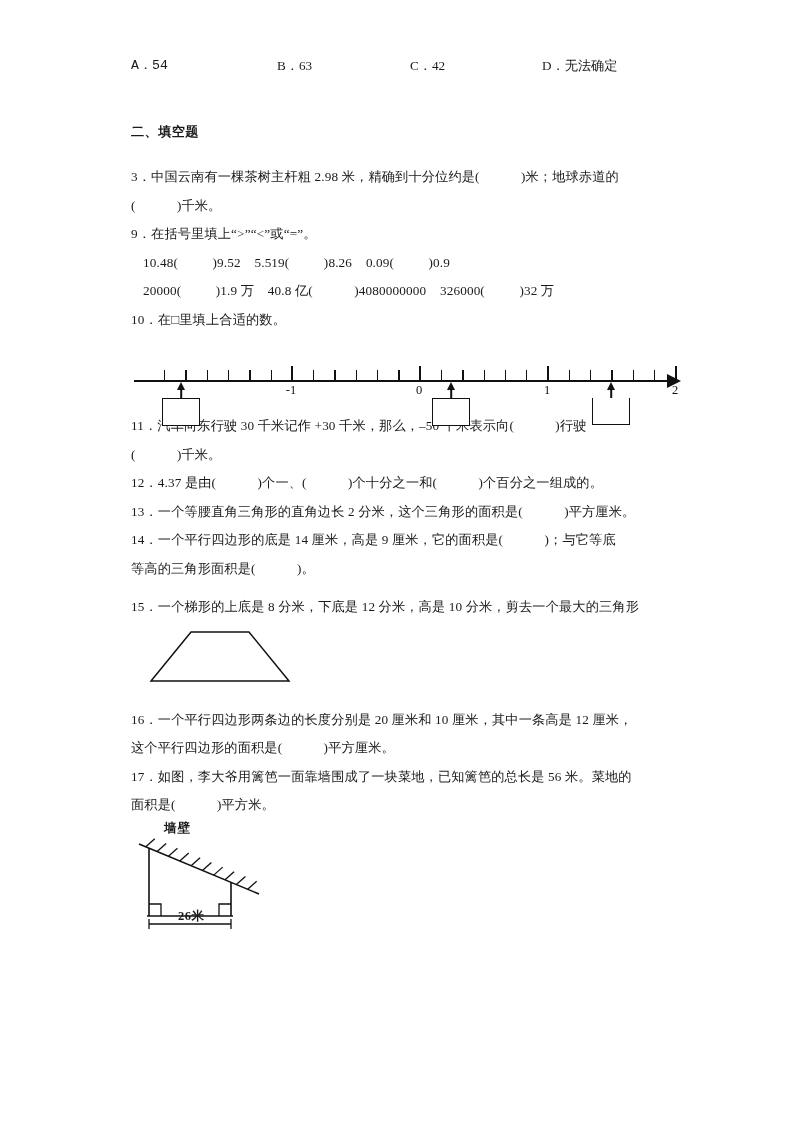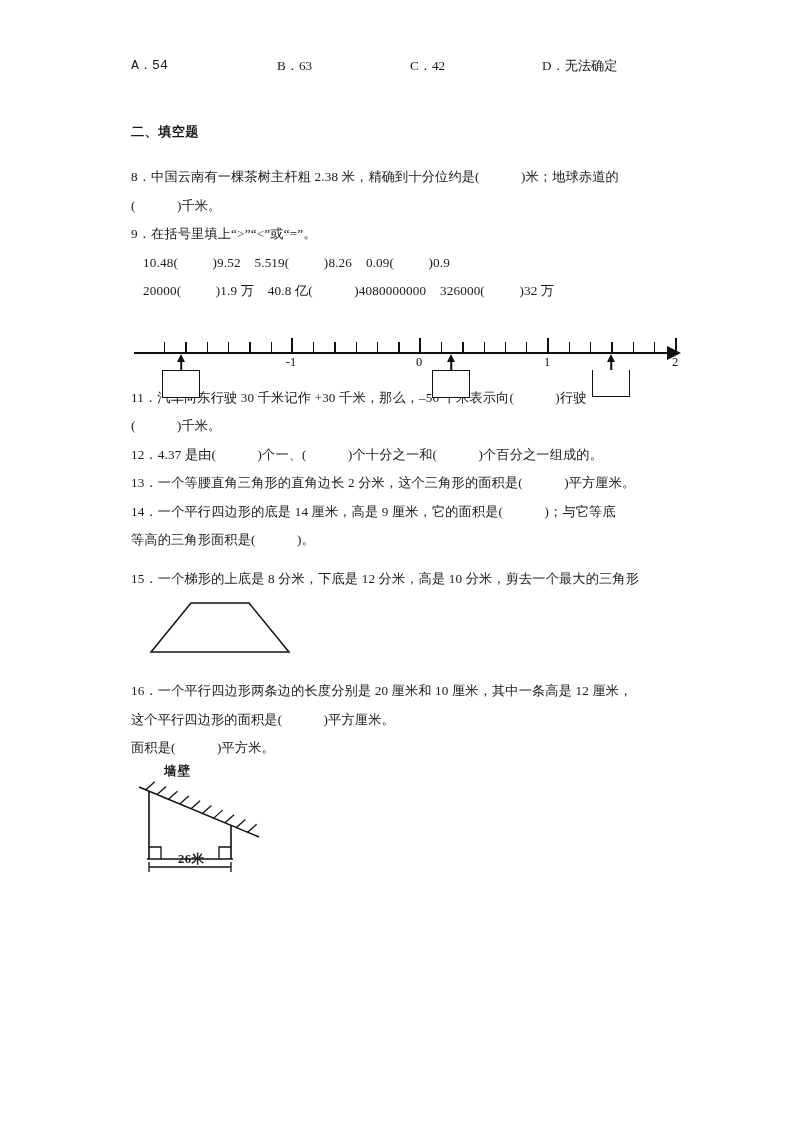--- a/index.html
+++ b/index.html
@@ -188,30 +188,33 @@
       <div class="choice c4">D．无法确定</div>
     </div>
 
     <div style="height:44px"></div>
 
     <div class="section-head">二、填空题</div>
 
     <div style="height:20px"></div>
 
     <div class="q">
-      <div class="q-line">8．中国云南有一棵茶树主杆粗 2.38 米，精确到十分位约是(            )米；地球赤道的</div>
+      <div class="q-line">3．中国云南有一棵茶树主杆粗 2.98 米，精确到十分位约是(            )米；地球赤道的</div>
       <div class="q-line">(            )千米。</div>
     </div>
 
     <div class="q">
       <div class="q-line">9．在括号里填上“&gt;”“&lt;”或“=”。</div>
       <div class="cmp-row">10.48(          )9.52    5.519(          )8.26    0.09(          )0.9</div>
       <div class="cmp-row">20000(          )1.9 万    40.8 亿(            )4080000000    326000(          )32 万</div>
     </div>
 
+    <div class="q">
+      <div class="q-line">10．在□里填上合适的数。</div>
+    </div>
 
     <div class="numline-wrap">
       <div class="nl-axis"></div>
       <div class="nl-arrowhead"></div>
       <div id="nl-ticks">
           <div class="nl-tick" style="left: 33px;"></div>
           <div class="nl-tick" style="left: 54.3px;"></div>
           <div class="nl-tick" style="left: 75.6px;"></div>
           <div class="nl-tick" style="left: 96.9px;"></div>
           <div class="nl-tick" style="left: 118.2px;"></div>
@@ -286,20 +289,21 @@
     </div>
 
     <div style="height:12px"></div>
 
     <div class="q">
       <div class="q-line">16．一个平行四边形两条边的长度分别是 20 厘米和 10 厘米，其中一条高是 12 厘米，</div>
       <div class="q-line">这个平行四边形的面积是(            )平方厘米。</div>
     </div>
 
     <div class="q">
+      <div class="q-line">17．如图，李大爷用篱笆一面靠墙围成了一块菜地，已知篱笆的总长是 56 米。菜地的</div>
       <div class="q-line">面积是(            )平方米。</div>
     </div>
 
     <div class="fence-wrap">
       <div class="fence-label">墙壁</div>
       <svg width="210" height="112" viewBox="0 0 210 112">
 
         <line x1="8" y1="24" x2="128" y2="74" stroke="#111" stroke-width="1.6"></line>
 
         <g id="wall-hatches" stroke="#111" stroke-width="1.3">

